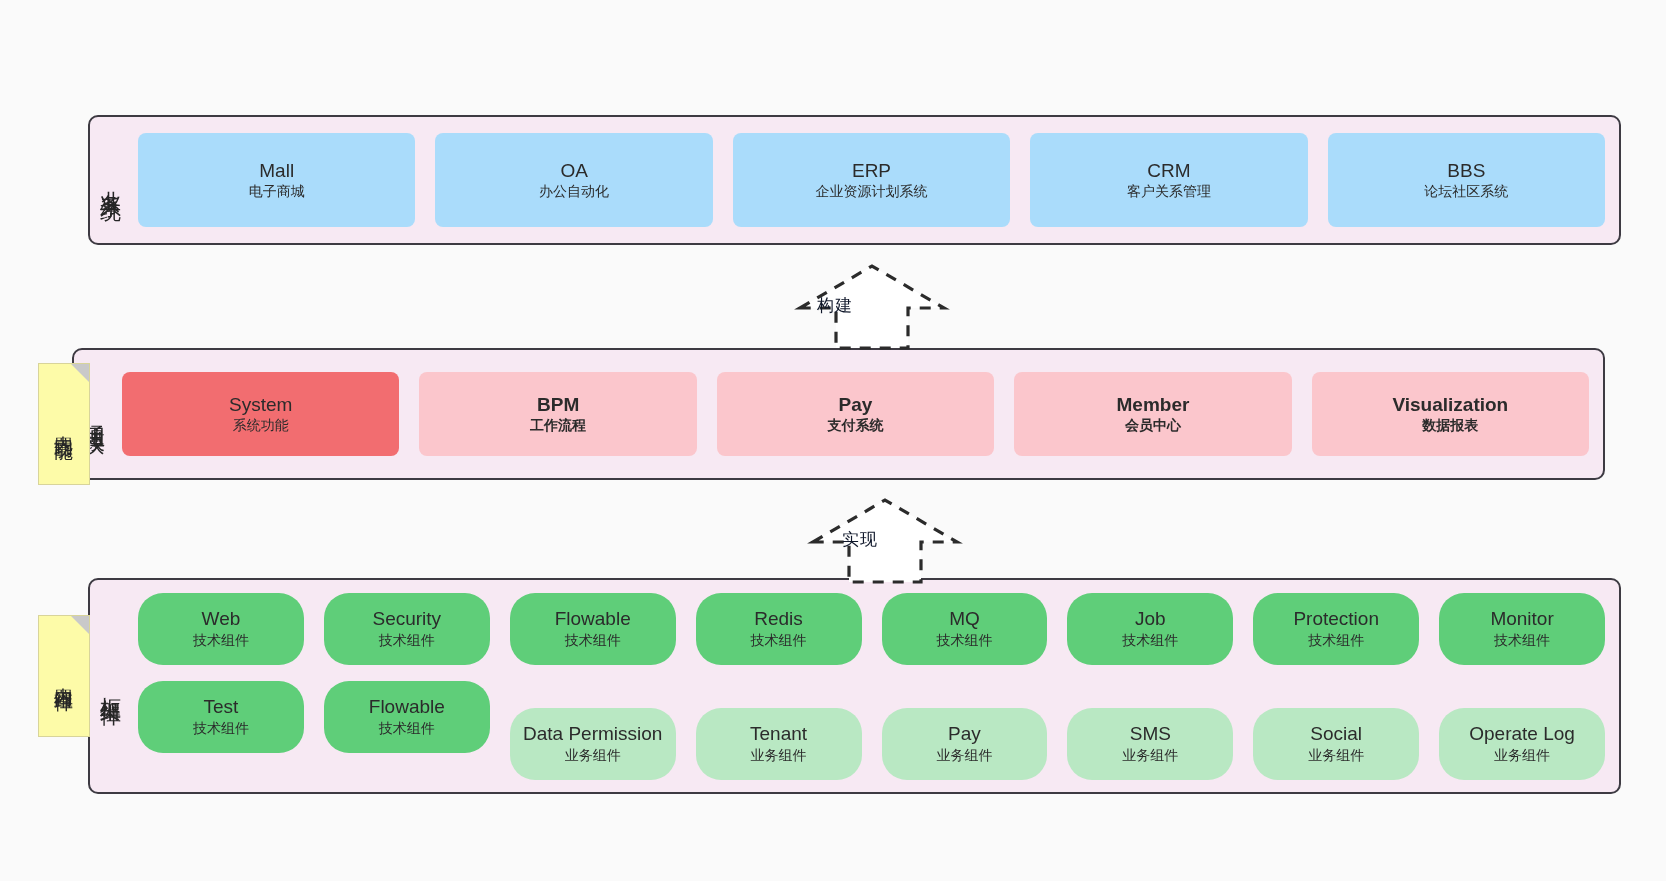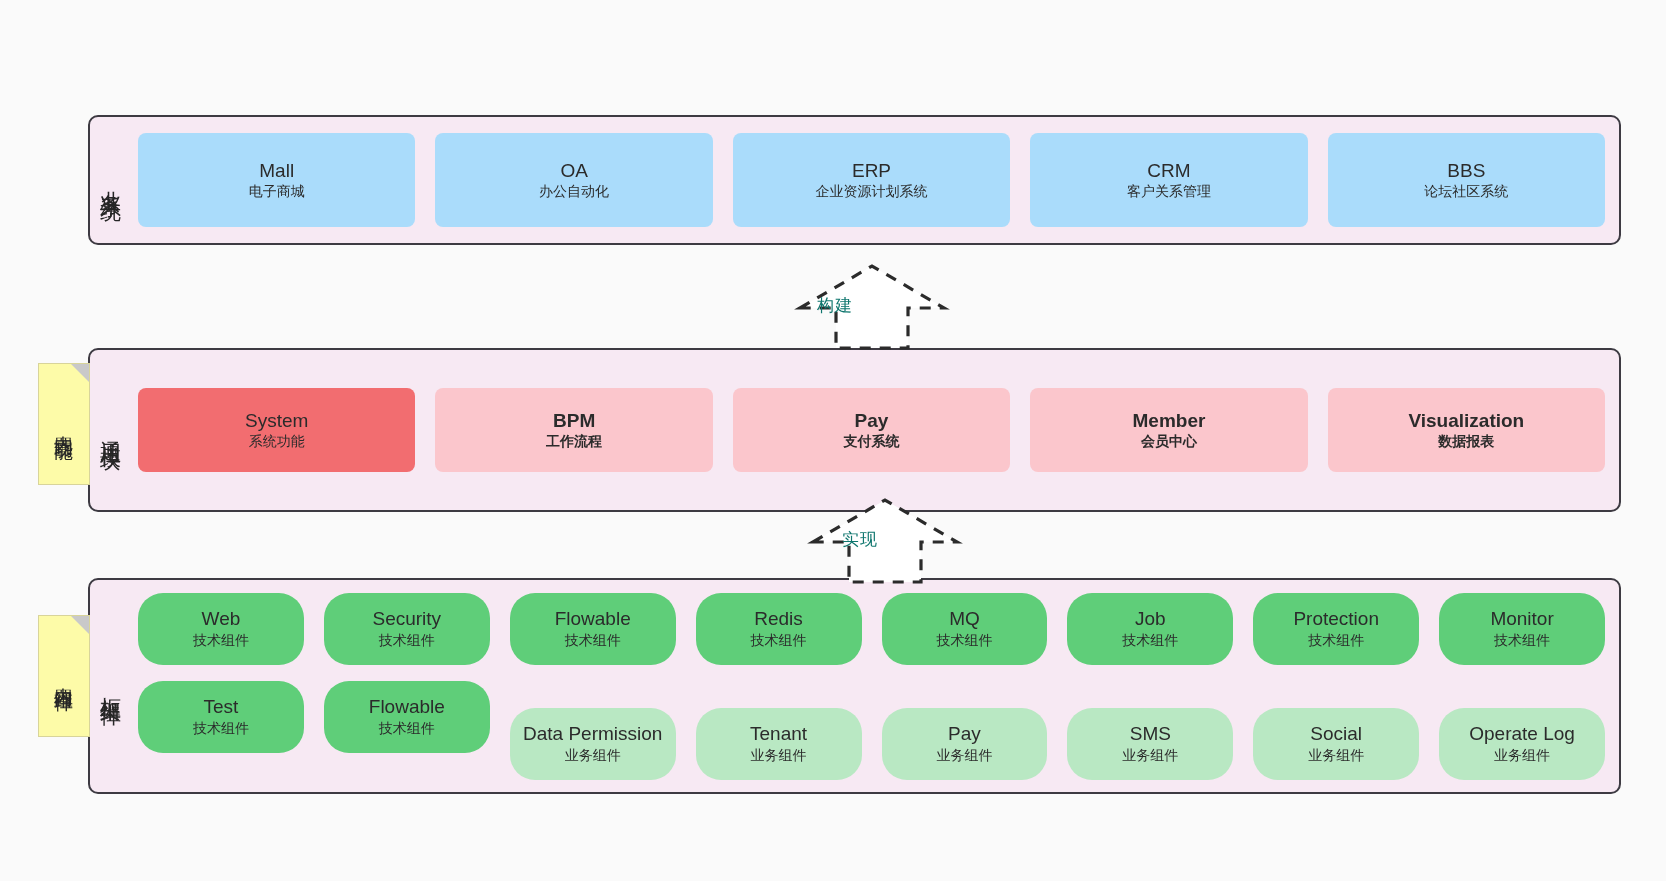--- a/index.html
+++ b/index.html
@@ -113,21 +113,21 @@
 
   
   .arrow {
     position: absolute;
     z-index: 2;
   }
   .arrow svg { display: block; overflow: visible; }
   .arrow-label {
     position: absolute;
     font-size: 17px;
-    color: #0f766e;
+    color: #0f172a;
     background: transparent;
     white-space: nowrap;
     user-select: none;
     letter-spacing: 1px;
   }
 </style>
 </head>
 <body>
 
 <div id="canvas">
@@ -165,21 +165,21 @@
       <path d="M 45 50 L 117 8 L 189 50 L 153 50 L 153 90 L 81 90 L 81 50 Z" fill="#ffffff" stroke="#2b2b2b" stroke-width="3.2" stroke-dasharray="11 9" stroke-linejoin="miter"></path>
     </svg>
     <span class="arrow-label" style="left:62px; top:36px;">构建</span>
   </div>
 
   <div class="note" style="left:38px; top:363px; height:122px;">
     <span class="fold"></span>
     <span>内置功能</span>
   </div>
 
-  <div class="layer" id="layer-module" style="left:88px; top:348px; width:1533px; height:164px;">
+  <div class="layer" id="layer-module" style="left:72px; top:348px; width:1533px; height:132px;">
     <div class="layer-title">通用模块</div>
     <div class="layer-body">
       <div class="row">
         <div class="card c-red h-mod">
           <span class="t1">System</span>
           <span class="t2">系统功能</span>
         </div>
         <div class="card c-pink h-mod">
           <span class="t1">BPM</span>
           <span class="t2">工作流程</span>

